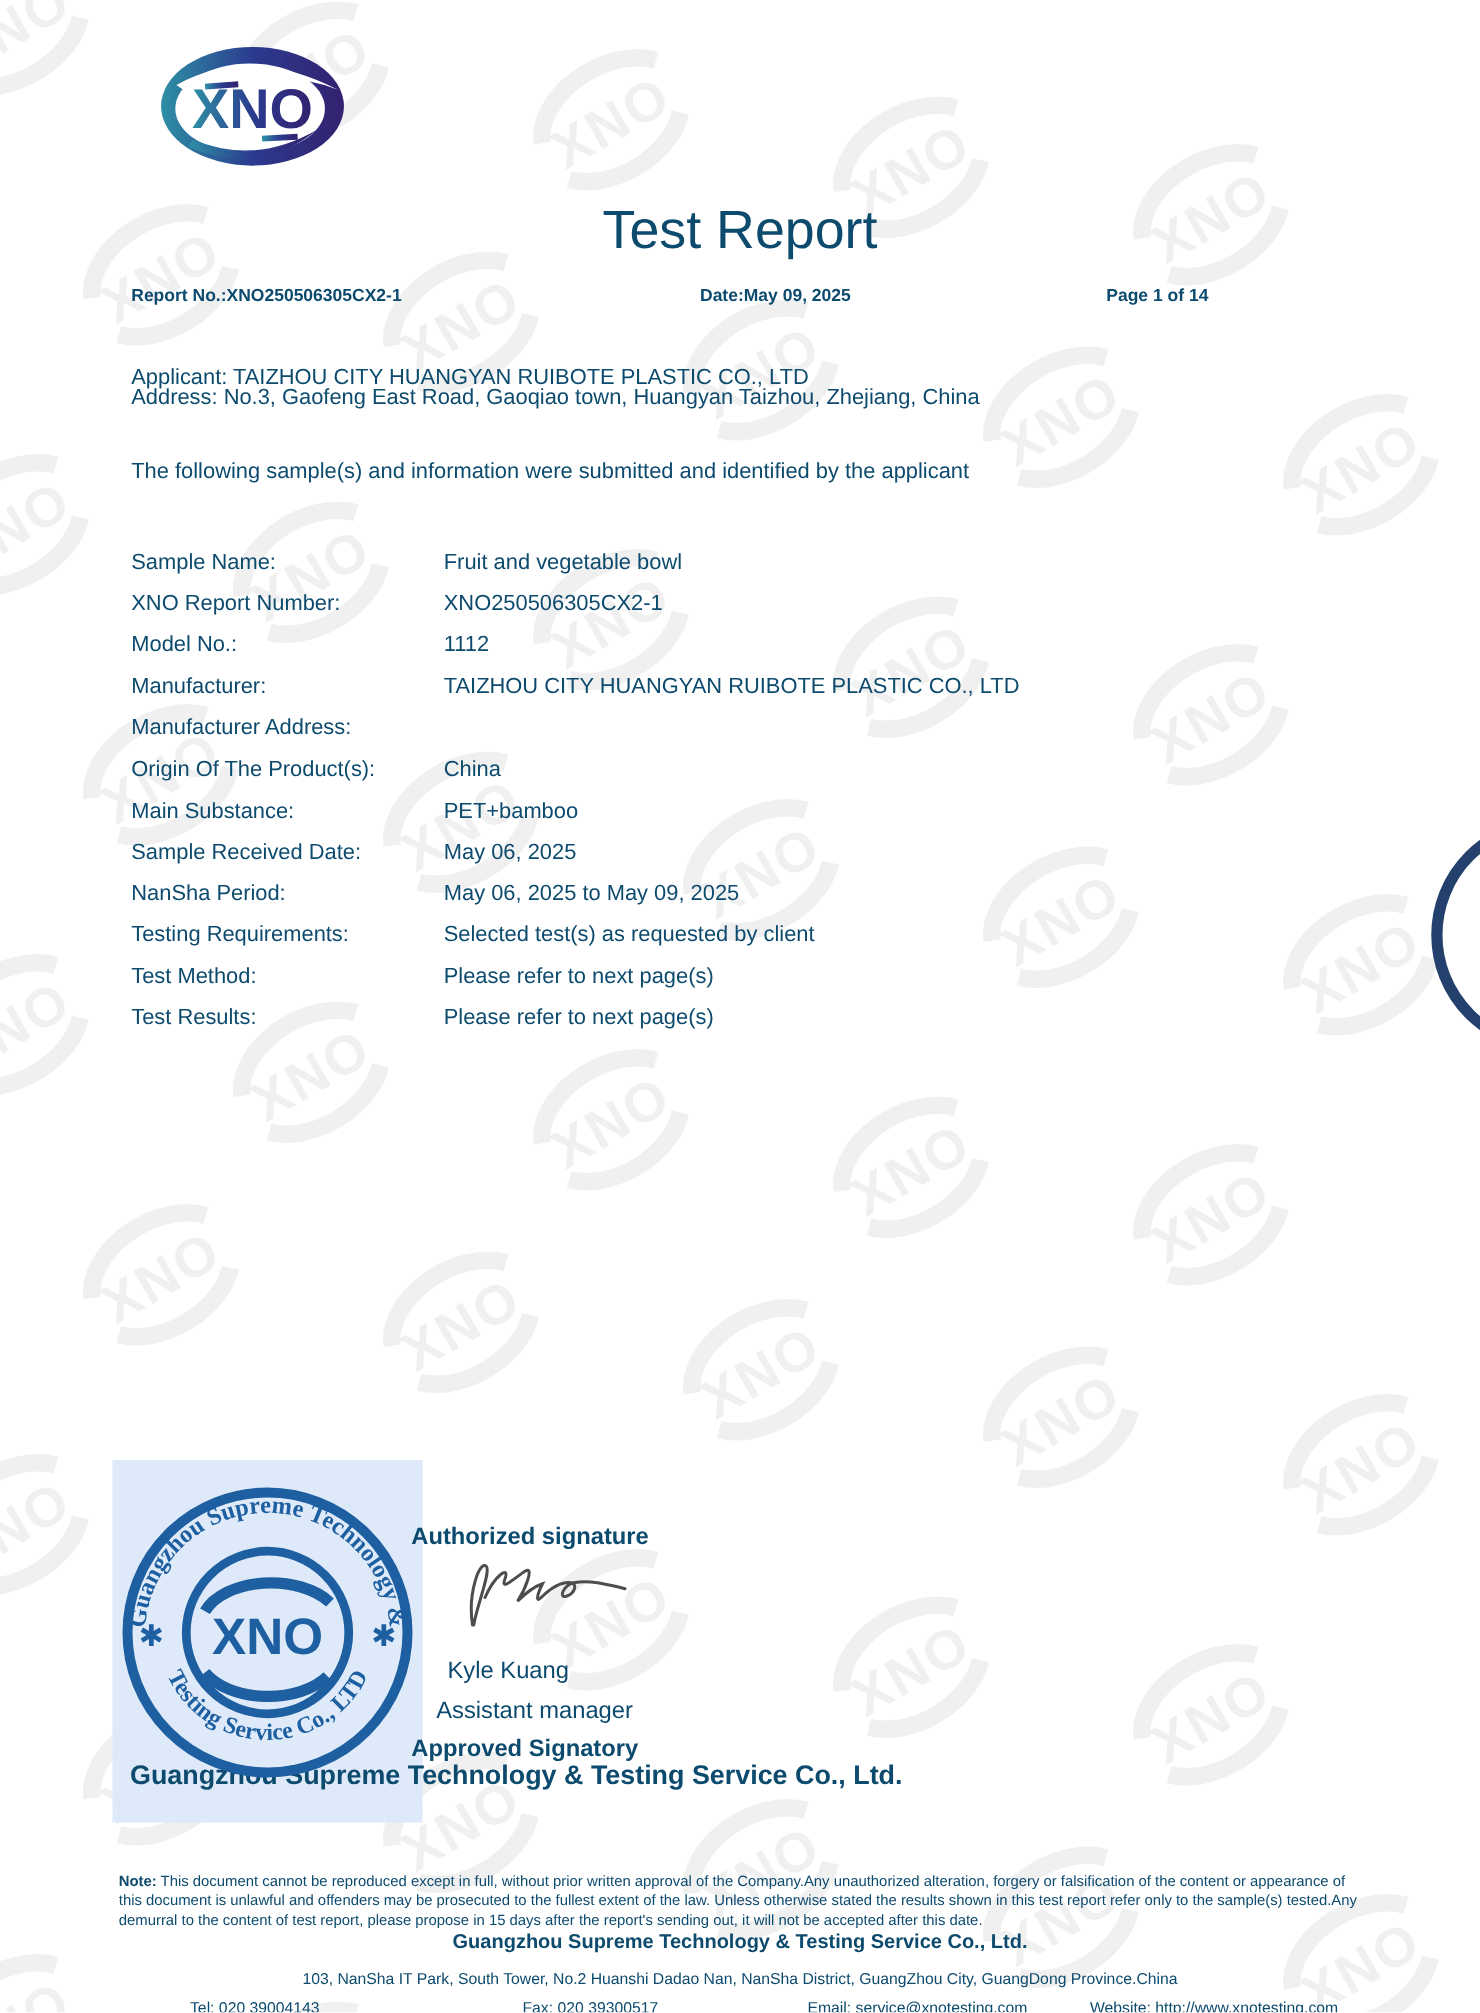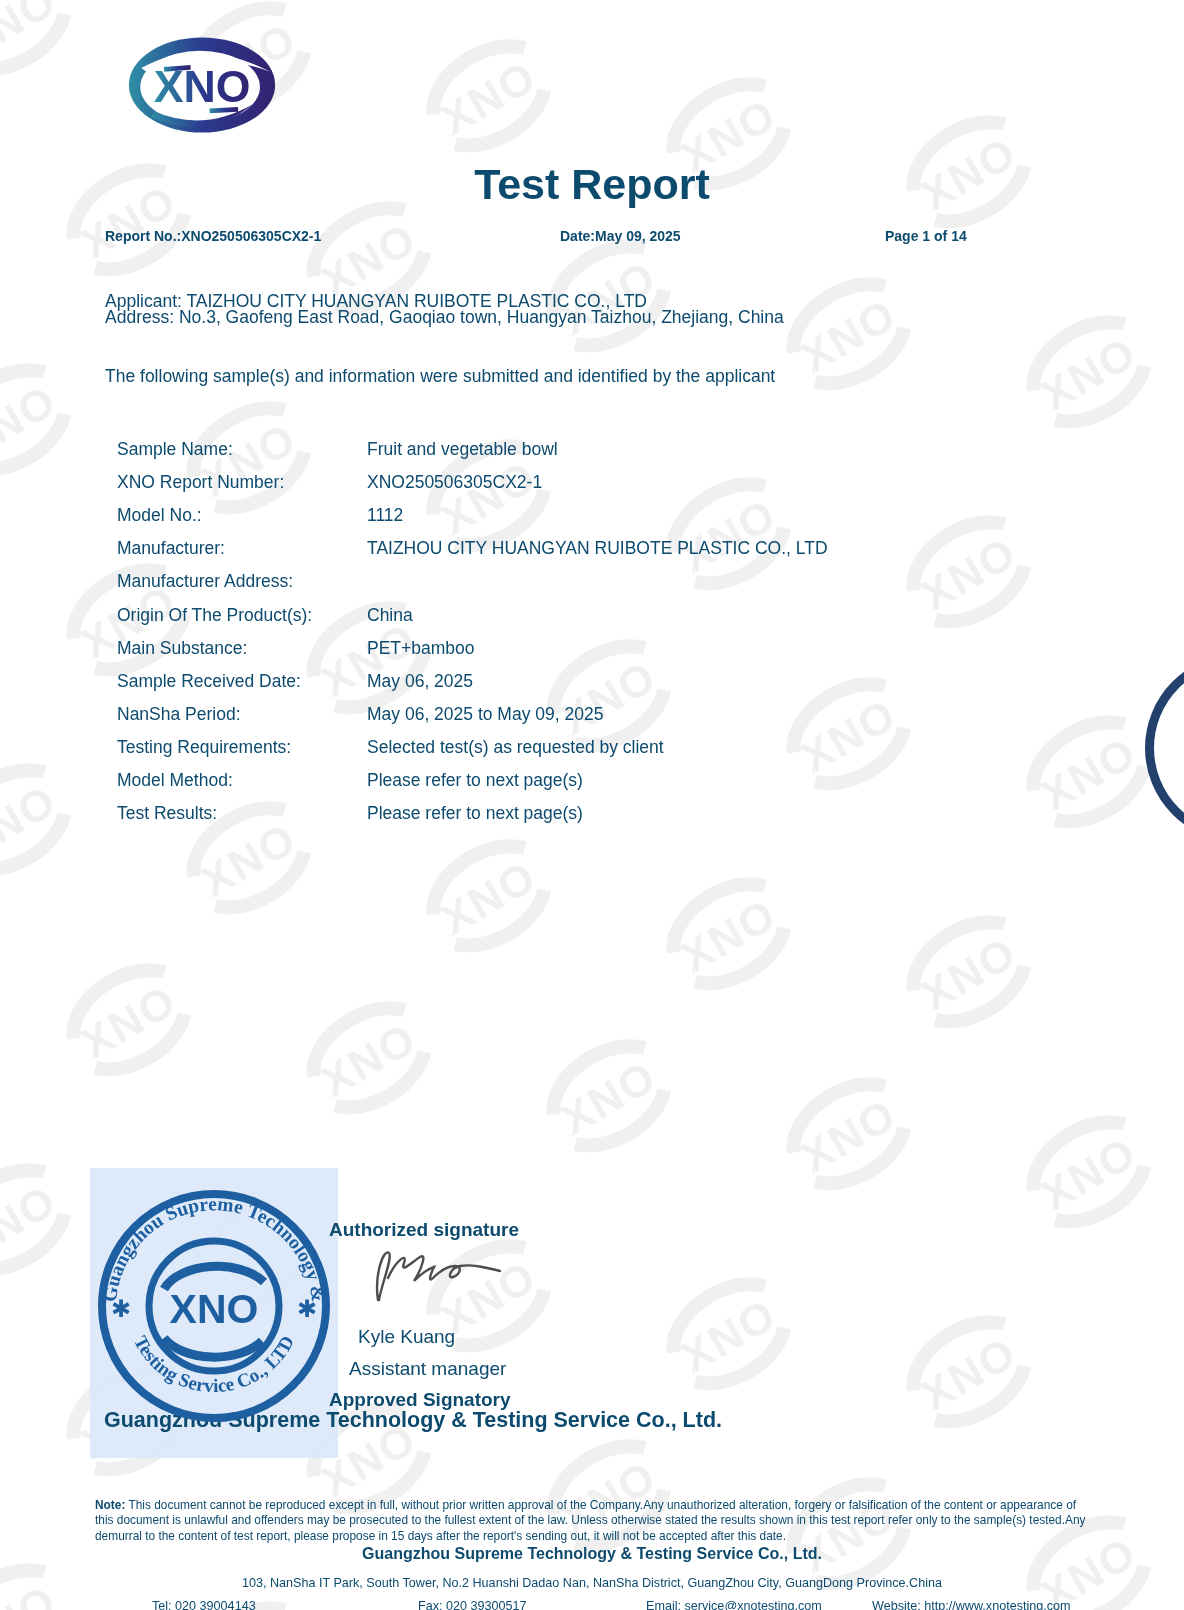--- a/index.html
+++ b/index.html
@@ -8,34 +8,34 @@
     background:#ffffff; overflow:hidden; color:#0c4a6e;
     font-family:"Liberation Sans", sans-serif;
   }
   
   .wm-layer{position:absolute; inset:0; width:1184px; height:1610px; z-index:0; pointer-events:none;}
   
   .logo{position:absolute; left:126px; top:34px; width:152px; height:102px; z-index:2;}
   .logo svg{width:100%; height:100%;}
   
   .title{position:absolute; left:0; right:0; top:160px; margin:0; text-align:center;
-    font-size:43px; font-weight:bold; letter-spacing:0px; z-index:2;}
+    font-size:43px; font-weight:normal; letter-spacing:0px; z-index:2;}
   
   .hmeta{position:absolute; top:228px; left:0; width:100%; height:24px; font-weight:bold; font-size:14px; z-index:2;padding-left:48px;}
   .hmeta .rno{position:absolute; left:105px;}
   .hmeta .hdate{position:absolute; left:560px;}
   .hmeta .hpage{position:absolute; left:885px;}
   .line{position:absolute; left:105px; font-size:17.5px; z-index:2; white-space:nowrap;}
   .l-applicant{top:273px;margin-top:18px;}
   .l-address{top:307px;}
   .l-intro{top:366px;}
   
   .info-table{position:absolute; left:105px; top:433px; width:1020px; z-index:2;}
   .info-row{display:flex; height:33.1px; align-items:center; font-size:17.5px; white-space:nowrap;}
-  .info-label{width:250px; flex:none;margin-left:12px;}
+  .info-label{width:250px; flex:none;}
   
   .edge-stamp{position:absolute; left:1145px; top:654px; width:170px; height:170px;
     border:9px solid #24416e; border-radius:50%; z-index:1;}
   
   .stamp-box{position:absolute; left:90px; top:1168px; width:248px; height:290px;
     background:rgba(219,232,248,0.92); z-index:2;}
   .stamp-svg{position:absolute; left:94px; top:1186px; width:240px; height:240px; z-index:4;}
   .sig-heading{position:absolute; left:329px; top:1219px; font-size:19px; font-weight:bold; z-index:3;}
   .sig-scribble{position:absolute; left:368px; top:1238px; width:145px; height:72px; z-index:3;}
   .sig-name{position:absolute; left:358px; top:1326px; font-size:19px; z-index:3;}
@@ -189,21 +189,21 @@
         <span class="info-label">NanSha Period:</span>
         <span class="info-value">May 06, 2025 to May 09, 2025</span>
       </div>
 
       <div class="info-row">
         <span class="info-label">Testing Requirements:</span>
         <span class="info-value">Selected test(s) as requested by client</span>
       </div>
 
       <div class="info-row">
-        <span class="info-label">Model Method:</span>
+        <span class="info-label">Test Method:</span>
         <span class="info-value">Please refer to next page(s)</span>
       </div>
 
       <div class="info-row">
         <span class="info-label">Test Results:</span>
         <span class="info-value">Please refer to next page(s)</span>
       </div>
     </div>
 
   <div class="edge-stamp"></div>

